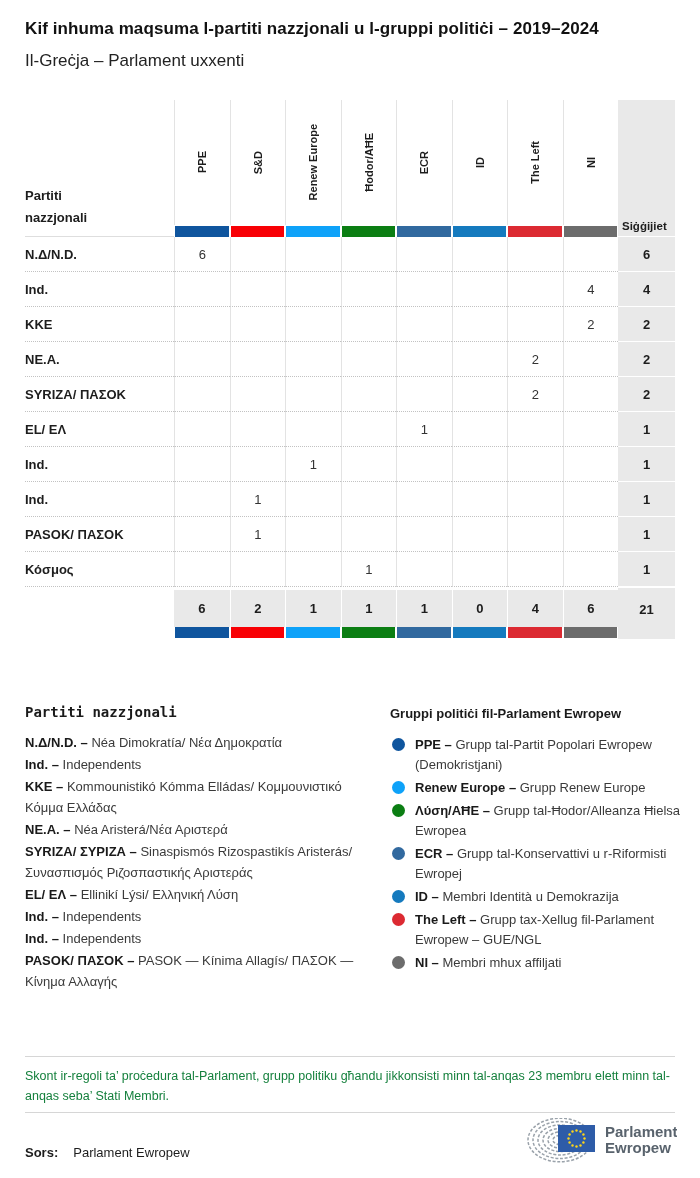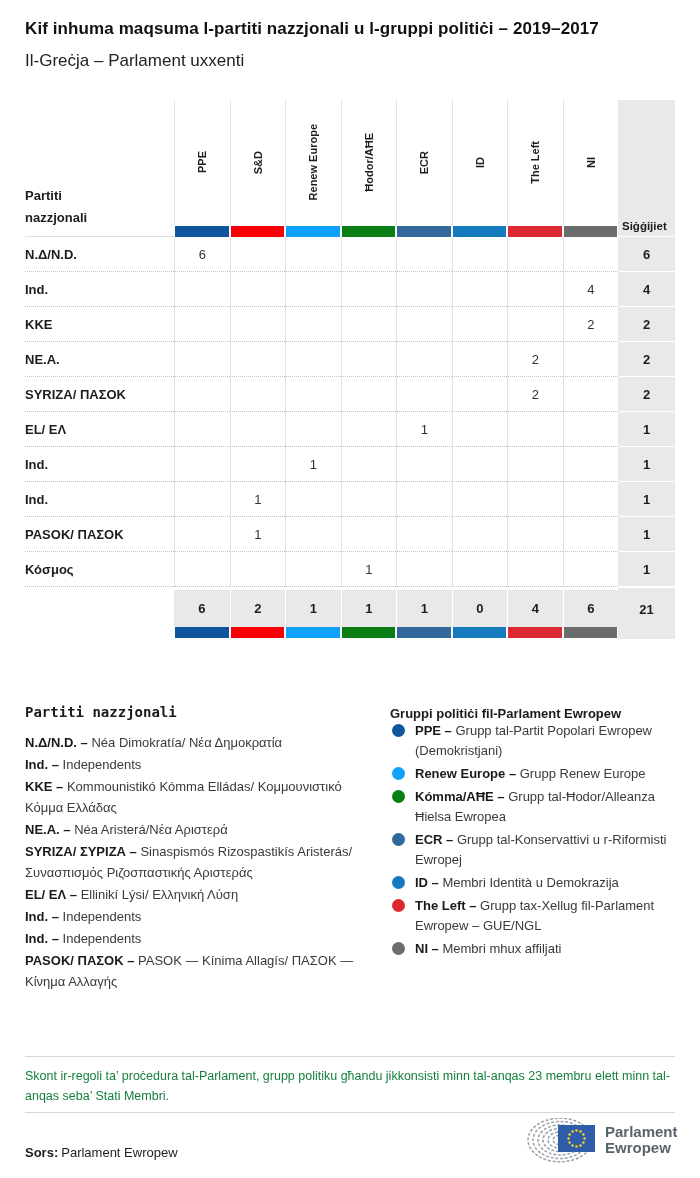--- a/index.html
+++ b/index.html
@@ -34,38 +34,38 @@
   .grand { background:#e9e9e9; font-weight:bold; display:flex; align-items:center; justify-content:center;
     padding-bottom:8px; border-top:1px solid #fff; color:#1d1d1d; }
 
   
   .party-legend { position:absolute; left:25px; top:704px; width:354px; }
   .pl-head { font-family:"DejaVu Sans Mono", monospace; font-size:14px; font-weight:bold; color:#1a1a1a; margin-bottom:12px; }
   .pitem { font-size:13px; line-height:21px; margin-bottom:1px; color:#3a3a3a; }
   .pitem b { color:#1a1a1a; }
 
   .group-legend { position:absolute; left:390px; top:706px; width:292px; }
-  .gl-head { font-size:13px; font-weight:bold; color:#1a1a1a; }
+  .gl-head { font-size:13px; font-weight:bold; color:#1a1a1a; margin-bottom:14px; }
   .gitem { display:flex; margin-bottom:3px; }
   .dot { width:13px; height:13px; border-radius:50%; flex:0 0 13px; margin:3px 10px 0 2px; }
   .gtext { font-size:13px; line-height:20px; color:#3a3a3a; }
   .gtext b { color:#1a1a1a; }
 
   
   .divider { position:absolute; left:25px; width:650px; border-top:1px solid #d6d6d6; }
   .d1 { top:1056px; } .d2 { top:1112px; }
   .footnote { position:absolute; left:25px; top:1066px; width:650px; font-size:12.5px; line-height:20px; color:#15803d; }
   .source { position:absolute; left:25px; top:1145px; font-size:13px; color:#1d1d1d; }
-  .source b { margin-right:3px; }
+  .source b { margin-right:15px; }
   .logo { position:absolute; left:527px; top:1118px;text-align:right; }
 </style>
 </head>
 <body>
 
-<div class="title">Kif inhuma maqsuma l-partiti nazzjonali u l-gruppi politiċi – 2019–2017</div>
+<div class="title">Kif inhuma maqsuma l-partiti nazzjonali u l-gruppi politiċi – 2019–2024</div>
 <div class="subtitle">Il-Greċja – Parlament uxxenti</div>
 
 <div class="seats-table">
     <div class="cell left-head" style="grid-area: 1 / 1 / span 2 / span 1;">
       <span class="lh-text">Partiti nazzjonali</span>
     </div>
     <div class="cell ghead" style="grid-area: 1 / 2;">
       <span class="vtext">PPE</span>
     </div>
     <div class="bar" style="background: rgb(15, 85, 158); grid-area: 2 / 2;"></div>
@@ -238,21 +238,21 @@
       <div class="gitem">
         <div class="dot" style="background: rgb(15, 85, 158);"></div>
         <div class="gtext"><b>PPE – </b><span>Grupp tal-Partit Popolari Ewropew (Demokristjani)</span></div>
       </div>
       <div class="gitem">
         <div class="dot" style="background: rgb(14, 162, 249);"></div>
         <div class="gtext"><b>Renew Europe – </b><span>Grupp Renew Europe</span></div>
       </div>
       <div class="gitem">
         <div class="dot" style="background: rgb(11, 126, 19);"></div>
-        <div class="gtext"><b>Kómma/AĦE – </b><span>Grupp tal-Ħodor/Alleanza Ħielsa Ewropea</span></div>
+        <div class="gtext"><b>Λύση/AĦE – </b><span>Grupp tal-Ħodor/Alleanza Ħielsa Ewropea</span></div>
       </div>
       <div class="gitem">
         <div class="dot" style="background: rgb(49, 105, 159);"></div>
         <div class="gtext"><b>ECR – </b><span>Grupp tal-Konservattivi u r-Riformisti Ewropej</span></div>
       </div>
       <div class="gitem">
         <div class="dot" style="background: rgb(21, 122, 190);"></div>
         <div class="gtext"><b>ID – </b><span>Membri Identità u Demokrazija</span></div>
       </div>
       <div class="gitem">

